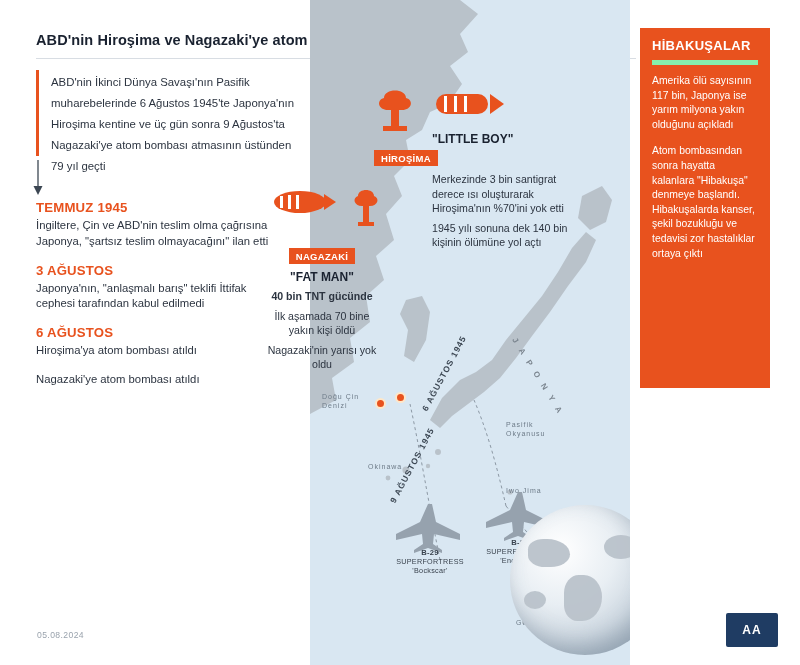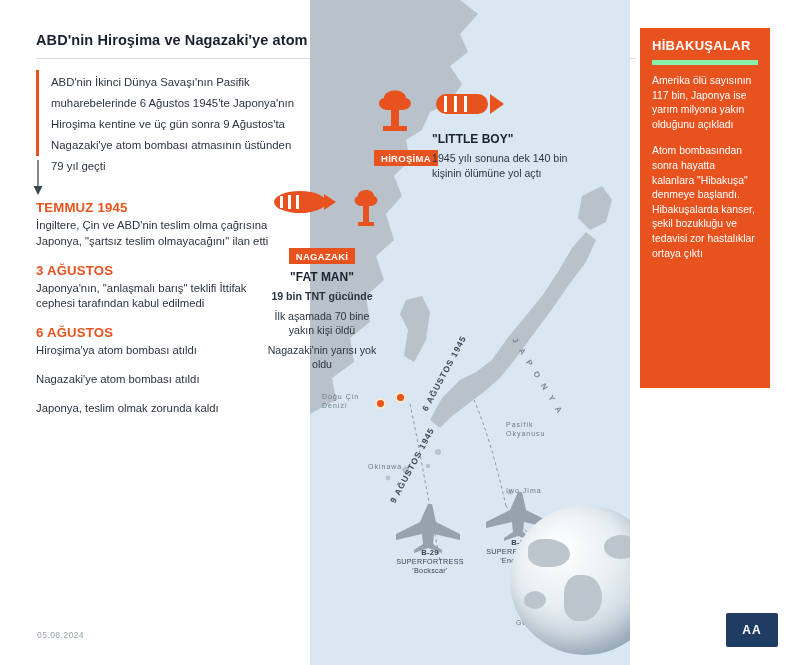--- a/index.html
+++ b/index.html
@@ -211,21 +211,20 @@
       <div class="tl-body">Japonya'nın, "anlaşmalı barış" teklifi İttifak cephesi tarafından kabul edilmedi</div>
     </div>
     <div class="tl-item">
       <div class="tl-head">6 AĞUSTOS</div>
       <div class="tl-body">Hiroşima'ya atom bombası atıldı</div>
     </div>
     <div class="tl-item">
       <div class="tl-body">Nagazaki'ye atom bombası atıldı</div>
     </div>
     <div class="tl-item">
-      <div class="tl-body">Japonya, teslim olmak zorunda kaldı</div>
     </div>
   </div>
 
   <div class="datestamp">05.08.2024</div>
 
   <div class="map">
 
     <svg width="320" height="665" viewBox="0 0 320 665" style="position:absolute;left:0;top:0;">
 
       <path fill="#b9c2ca" d="M0,0 L150,0 L168,14 L150,34 L158,52 L140,66 L152,84 L138,104
@@ -311,21 +310,21 @@
 
         <path d="M96,14 C96,6 112,6 112,14 C118,16 116,24 108,24 L100,24 C92,24 90,16 96,14 Z" fill="#e8521e"></path>
         <rect x="101" y="24" width="6" height="16" fill="#e8521e"></rect>
         <rect x="96" y="40" width="16" height="4" fill="#e8521e"></rect>
       </g>
     </svg>
     <div style="margin-top:4px;">
       <span class="kicker">NAGAZAKİ</span>
     </div>
     <div class="ctitle">"FAT MAN"</div>
-    <div class="ctext" style="width:120px;font-weight:bold;">19 bin TNT gücünde</div>
+    <div class="ctext" style="width:120px;font-weight:bold;">40 bin TNT gücünde</div>
     <div class="ctext" style="width:120px;">İlk aşamada 70 bine yakın kişi öldü</div>
     <div class="ctext" style="width:120px;">Nagazaki'nin yarısı yok oldu</div>
   </div>
 
   <div class="callout" style="left:368px;top:84px;width:180px;">
     <svg width="180" height="58" viewBox="0 0 180 58">
       <g>
 
         <path d="M16,14 C16,4 38,4 38,14 C46,16 44,26 34,26 L20,26 C10,26 8,16 16,14 Z" fill="#e8521e"></path>
         <rect x="23" y="26" width="8" height="16" fill="#e8521e"></rect>
@@ -335,20 +334,21 @@
         <rect x="76" y="12" width="3" height="16" fill="#fff"></rect>
         <rect x="86" y="12" width="3" height="16" fill="#fff"></rect>
         <rect x="96" y="12" width="3" height="16" fill="#fff"></rect>
         <polygon points="122,10 136,20 122,30" fill="#e8521e"></polygon>
       </g>
     </svg>
     <div style="margin-top:2px;margin-left:6px;">
       <span class="kicker">HİROŞİMA</span>
     </div>
     <div class="ctitle" style="margin-left:64px;margin-top:-34px;">"LITTLE BOY"</div>
+    <div class="ctext" style="margin-left:64px;margin-top:26px;width:150px;">Merkezinde 3 bin santigrat derece ısı oluşturarak Hiroşima'nın %70'ini yok etti</div>
     <div class="ctext" style="margin-left:64px;width:150px;">1945 yılı sonuna dek 140 bin kişinin ölümüne yol açtı</div>
   </div>
 
   <div class="panel">
     <div class="panel-title">HİBAKUŞALAR</div>
     <p>Amerika ölü sayısının 117 bin, Japonya ise yarım milyona yakın olduğunu açıkladı</p>
     <p>Atom bombasından sonra hayatta kalanlara "Hibakuşa" denmeye başlandı. Hibakuşalarda kanser, şekil bozukluğu ve tedavisi zor hastalıklar ortaya çıktı</p>
   </div>
 
   <div class="logo">AA</div>

